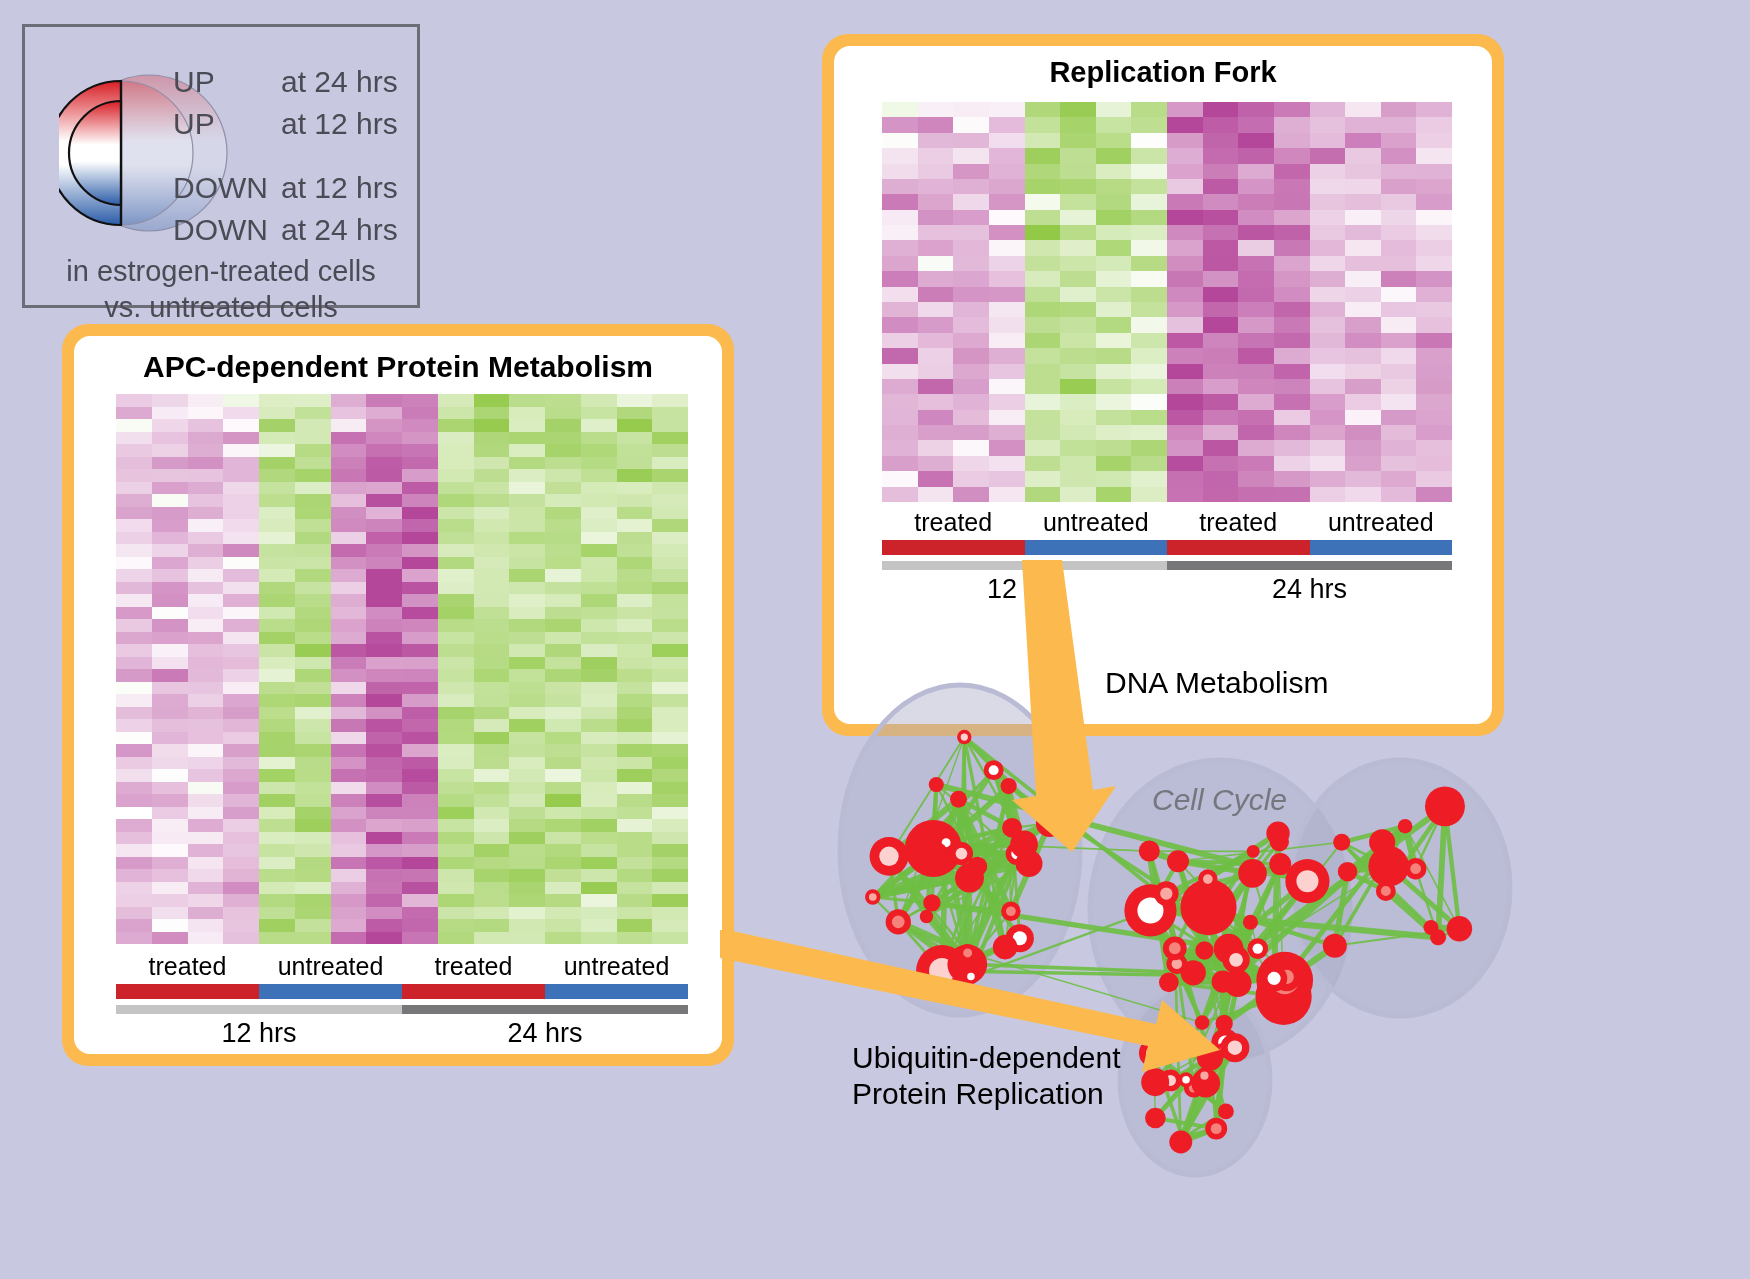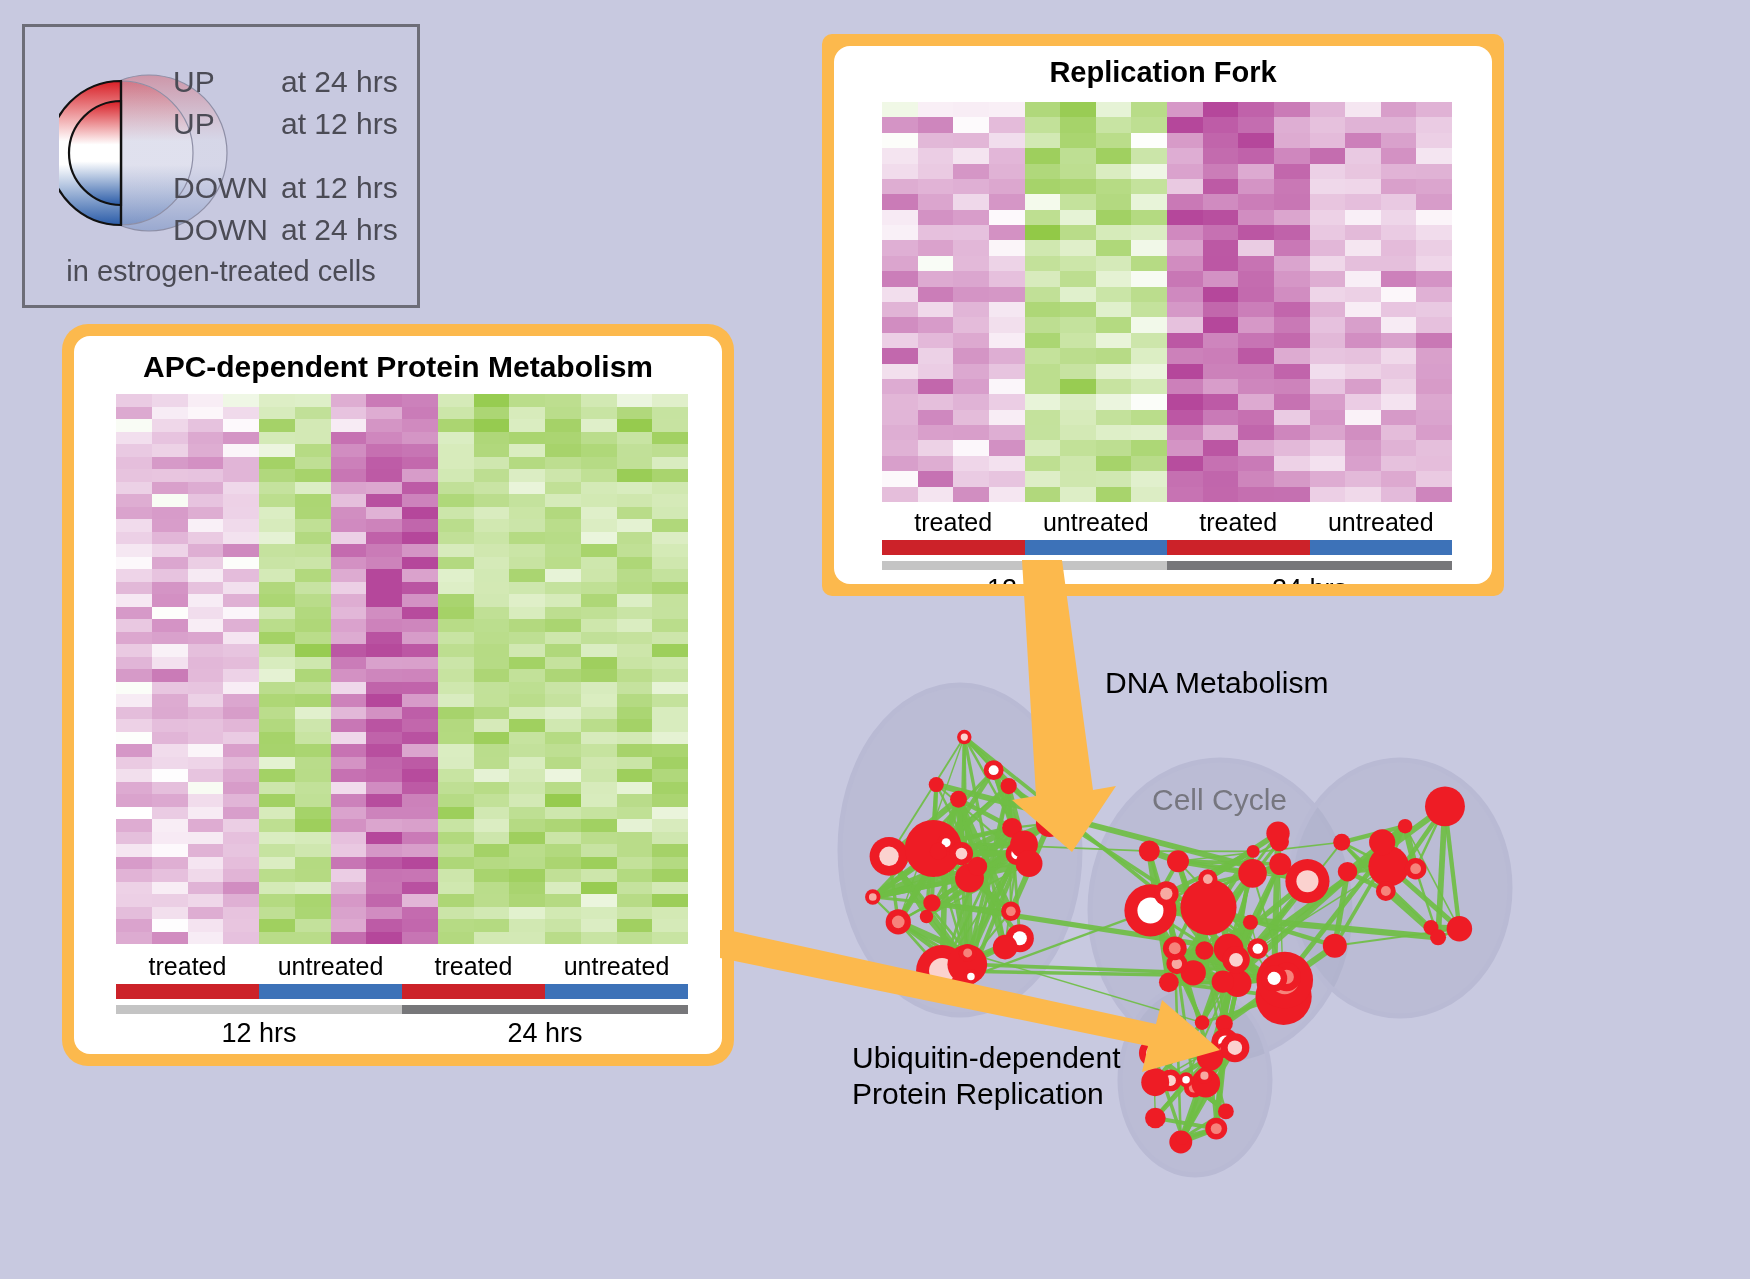--- a/index.html
+++ b/index.html
@@ -30,40 +30,40 @@
   .opanel > .inner{width:100%;height:100%;background:#ffffff;border-radius:16px;position:relative;overflow:hidden;}
 
   #legendbox{left:444px;top:42px;width:296px;height:198px;}
   #legendbox .inner{padding:16px 0 0 0;}
   #lg-title{text-align:center;font-size:29px;line-height:34px;color:#000;padding:0 10px;}
   #lg-items{margin-top:8px;padding-left:74px;}
   .lg-item{display:flex;align-items:center;height:38px;gap:18px;}
   .lg-sw{width:26px;height:26px;border:1.5px solid #555;box-sizing:border-box;}
   .lg-lb{font-size:30px;color:#000;}
 
-  #panel-rf{left:822px;top:34px;width:682px;height:562px;border-radius:10px;}
+  #panel-rf{left:822px;top:34px;width:682px;height:702px;}
   #panel-apc{left:62px;top:324px;width:672px;height:742px;}
 
   .ptitle{text-align:center;font-weight:bold;font-size:29px;color:#000;margin-top:10px;}
   #panel-apc .ptitle{font-size:30px;margin-top:14px;}
 
   .hm{position:absolute;display:grid;}
   .hm div{width:100%;height:100%;}
   .lab-row{position:absolute;display:flex;}
   .lab-row span{text-align:center;font-size:25px;color:#000;}
   .bar-row{position:absolute;display:flex;}
   .bar-row div{height:100%;}
   .hrs-row{position:absolute;display:flex;}
   .hrs-row span{text-align:center;font-size:27px;color:#000;}
 
   
   #network{position:absolute;left:800px;top:620px;width:820px;height:660px;}
   .netlabel{position:absolute;font-size:30px;line-height:36px;white-space:pre-line;}
   #nl-dna{left:1105px;top:665px;color:#000;}
-  #nl-cc{left:1152px;top:782px;color:#76767f;}
+  #nl-cc{left:1152px;top:782px;color:#76767f;font-style:italic;}
   #nl-mt{left:1378px;top:980px;color:#76767f;text-align:left;}
   #nl-ub{left:852px;top:1040px;color:#000;}
 
   .arrow{position:absolute;}
 </style>
 </head>
 <body>
 
 <div class="canvas">
 
@@ -113,20 +113,21 @@
         <span class="ck-when">at 12 hrs</span>
       </div>
       <div class="ck-row">
         <span class="ck-tag">DOWN</span>
         <span class="ck-when">at 24 hrs</span>
       </div>
     </div>
 
     <div id="ck-caption">
       <div>in estrogen-treated cells</div>
+      <div>vs. untreated cells</div>
     </div>
   </div>
 
 
   <div class="opanel" id="panel-rf">
     <div class="inner">
       <div class="ptitle">Replication Fork</div>
       <div class="hm" id="hm-rf" style="left: 48px; top: 56px; width: 570px; height: 400px; grid-template-columns: repeat(16, 1fr); grid-template-rows: repeat(26, 1fr);">
           <div style="background: rgb(240, 248, 230);"></div>
           <div style="background: rgb(249, 239, 246);"></div>

